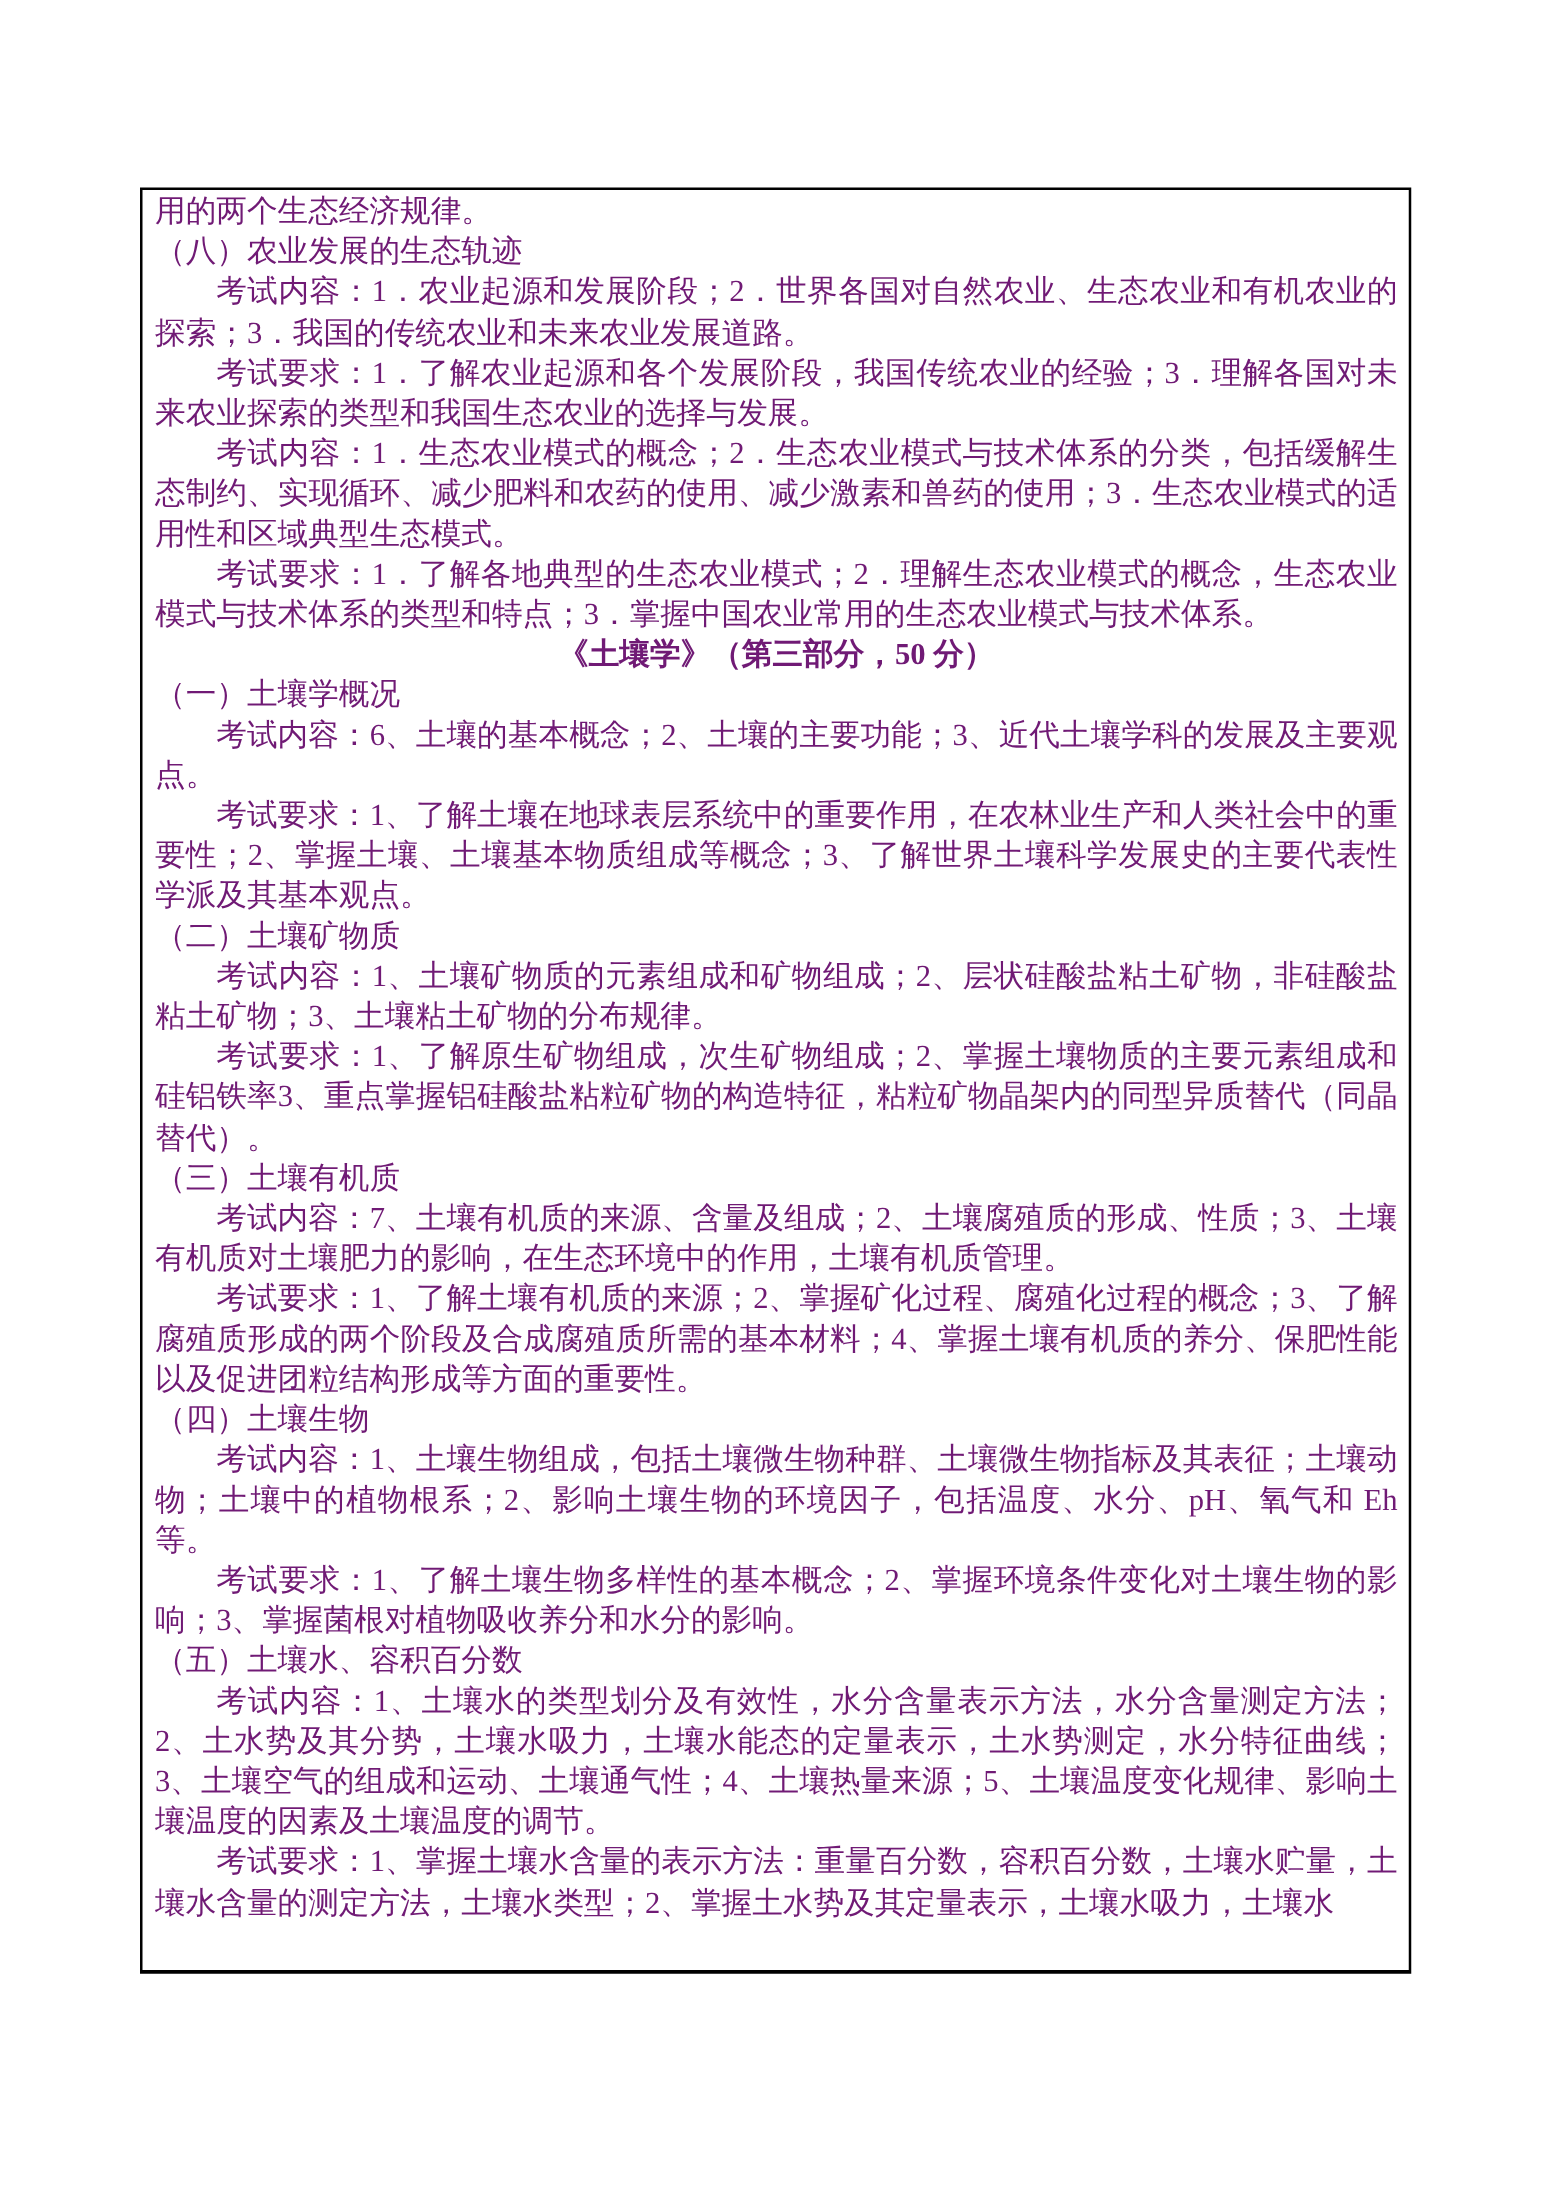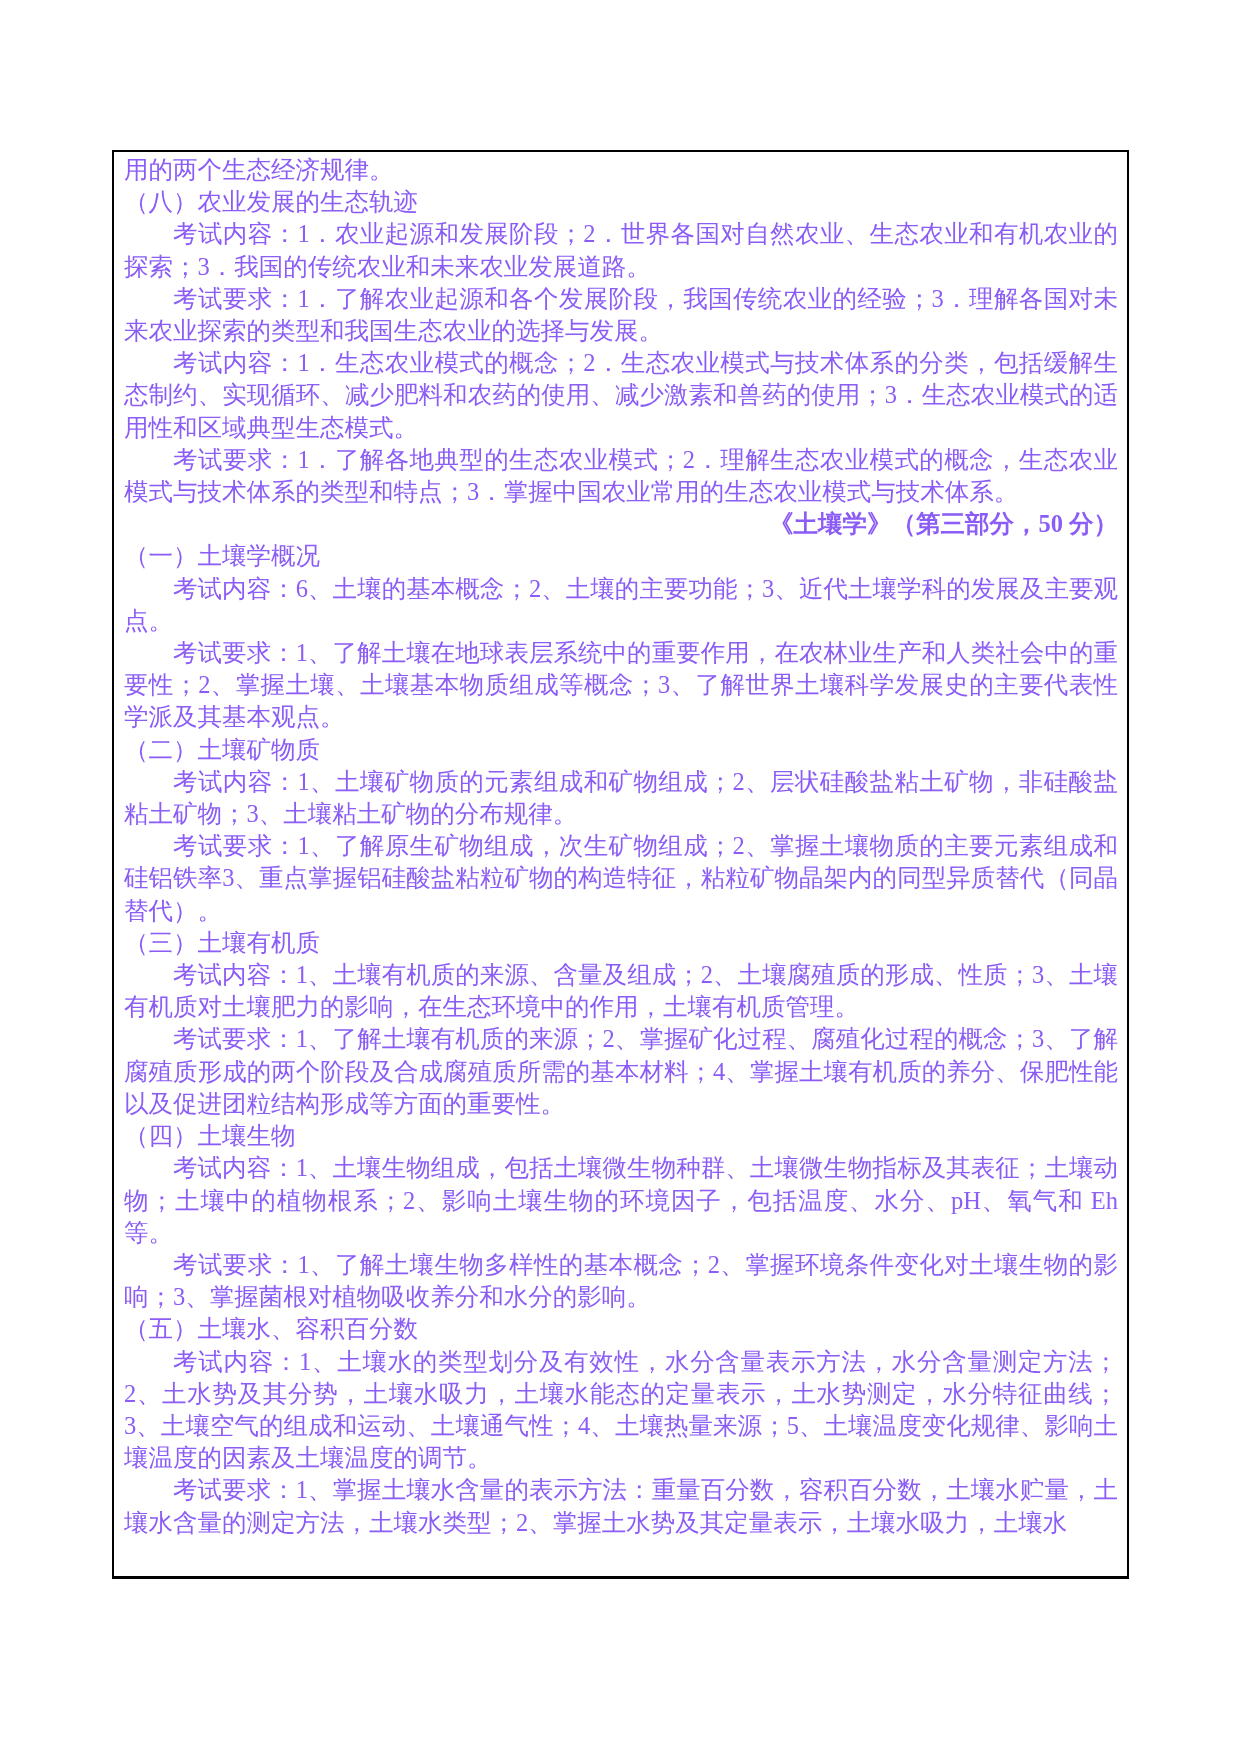--- a/index.html
+++ b/index.html
@@ -7,21 +7,21 @@
     padding: 0;
     background: #ffffff;
   }
   .sheet {
     position: relative;
     width: 1240px;
     height: 1754px;
     background: #ffffff;
     overflow: hidden;
     font-family: "Liberation Serif", "DejaVu Serif", serif;
-    color: #8b5cf6;
+    color: #701a75;
   }
   .doc-table {
     position: absolute;
     left: 112px;
     top: 150px;
     width: 1017px;
     height: 1429px;
     box-sizing: border-box;
     border: 2px solid #000000;
     border-bottom-width: 3px;
@@ -32,21 +32,21 @@
   }
   .doc-table p {
     margin: 0;
     padding: 0;
     text-align: justify;
   }
   p.cont { text-indent: 0; }
   p.head { text-indent: 0; }
   p.body { text-indent: 2em; }
   p.title {
-    text-align: right;
+    text-align: center;
     font-weight: bold;
     text-indent: 0;
   }
 </style>
 </head>
 <body>
 
 <div class="sheet">
   <div class="doc-table">
     <p class="cont">用的两个生态经济规律。</p>
@@ -56,21 +56,21 @@
     <p class="body">考试内容：1．生态农业模式的概念；2．生态农业模式与技术体系的分类，包括缓解生态制约、实现循环、减少肥料和农药的使用、减少激素和兽药的使用；3．生态农业模式的适用性和区域典型生态模式。</p>
     <p class="body">考试要求：1．了解各地典型的生态农业模式；2．理解生态农业模式的概念，生态农业模式与技术体系的类型和特点；3．掌握中国农业常用的生态农业模式与技术体系。</p>
     <p class="title">《土壤学》（第三部分，50 分）</p>
     <p class="head">（一）土壤学概况</p>
     <p class="body">考试内容：6、土壤的基本概念；2、土壤的主要功能；3、近代土壤学科的发展及主要观点。</p>
     <p class="body">考试要求：1、了解土壤在地球表层系统中的重要作用，在农林业生产和人类社会中的重要性；2、掌握土壤、土壤基本物质组成等概念；3、了解世界土壤科学发展史的主要代表性学派及其基本观点。</p>
     <p class="head">（二）土壤矿物质</p>
     <p class="body">考试内容：1、土壤矿物质的元素组成和矿物组成；2、层状硅酸盐粘土矿物，非硅酸盐粘土矿物；3、土壤粘土矿物的分布规律。</p>
     <p class="body">考试要求：1、了解原生矿物组成，次生矿物组成；2、掌握土壤物质的主要元素组成和硅铝铁率3、重点掌握铝硅酸盐粘粒矿物的构造特征，粘粒矿物晶架内的同型异质替代（同晶替代）。</p>
     <p class="head">（三）土壤有机质</p>
-    <p class="body">考试内容：1、土壤有机质的来源、含量及组成；2、土壤腐殖质的形成、性质；3、土壤有机质对土壤肥力的影响，在生态环境中的作用，土壤有机质管理。</p>
+    <p class="body">考试内容：7、土壤有机质的来源、含量及组成；2、土壤腐殖质的形成、性质；3、土壤有机质对土壤肥力的影响，在生态环境中的作用，土壤有机质管理。</p>
     <p class="body">考试要求：1、了解土壤有机质的来源；2、掌握矿化过程、腐殖化过程的概念；3、了解腐殖质形成的两个阶段及合成腐殖质所需的基本材料；4、掌握土壤有机质的养分、保肥性能以及促进团粒结构形成等方面的重要性。</p>
     <p class="head">（四）土壤生物</p>
     <p class="body">考试内容：1、土壤生物组成，包括土壤微生物种群、土壤微生物指标及其表征；土壤动物；土壤中的植物根系；2、影响土壤生物的环境因子，包括温度、水分、pH、氧气和 Eh 等。</p>
     <p class="body">考试要求：1、了解土壤生物多样性的基本概念；2、掌握环境条件变化对土壤生物的影响；3、掌握菌根对植物吸收养分和水分的影响。</p>
     <p class="head">（五）土壤水、容积百分数</p>
     <p class="body">考试内容：1、土壤水的类型划分及有效性，水分含量表示方法，水分含量测定方法；2、土水势及其分势，土壤水吸力，土壤水能态的定量表示，土水势测定，水分特征曲线；3、土壤空气的组成和运动、土壤通气性；4、土壤热量来源；5、土壤温度变化规律、影响土壤温度的因素及土壤温度的调节。</p>
     <p class="body">考试要求：1、掌握土壤水含量的表示方法：重量百分数，容积百分数，土壤水贮量，土壤水含量的测定方法，土壤水类型；2、掌握土水势及其定量表示，土壤水吸力，土壤水</p>
   </div>
 </div>
 

